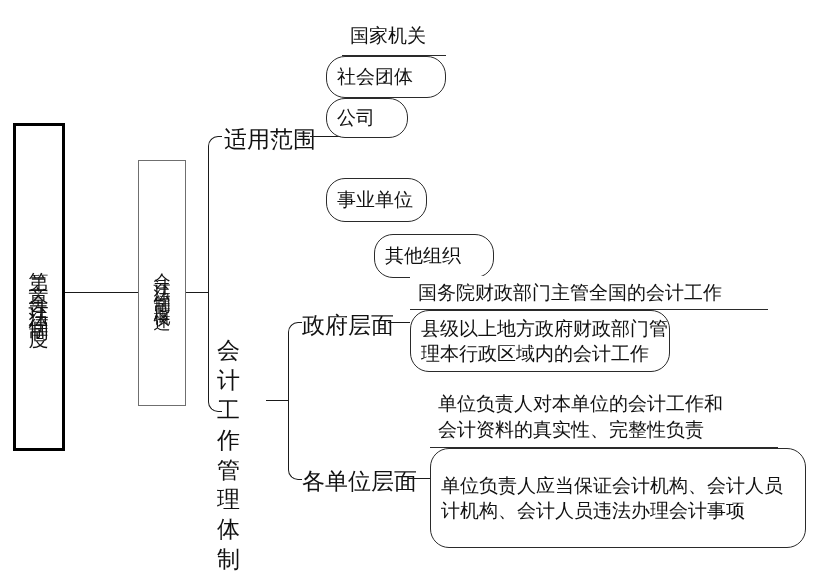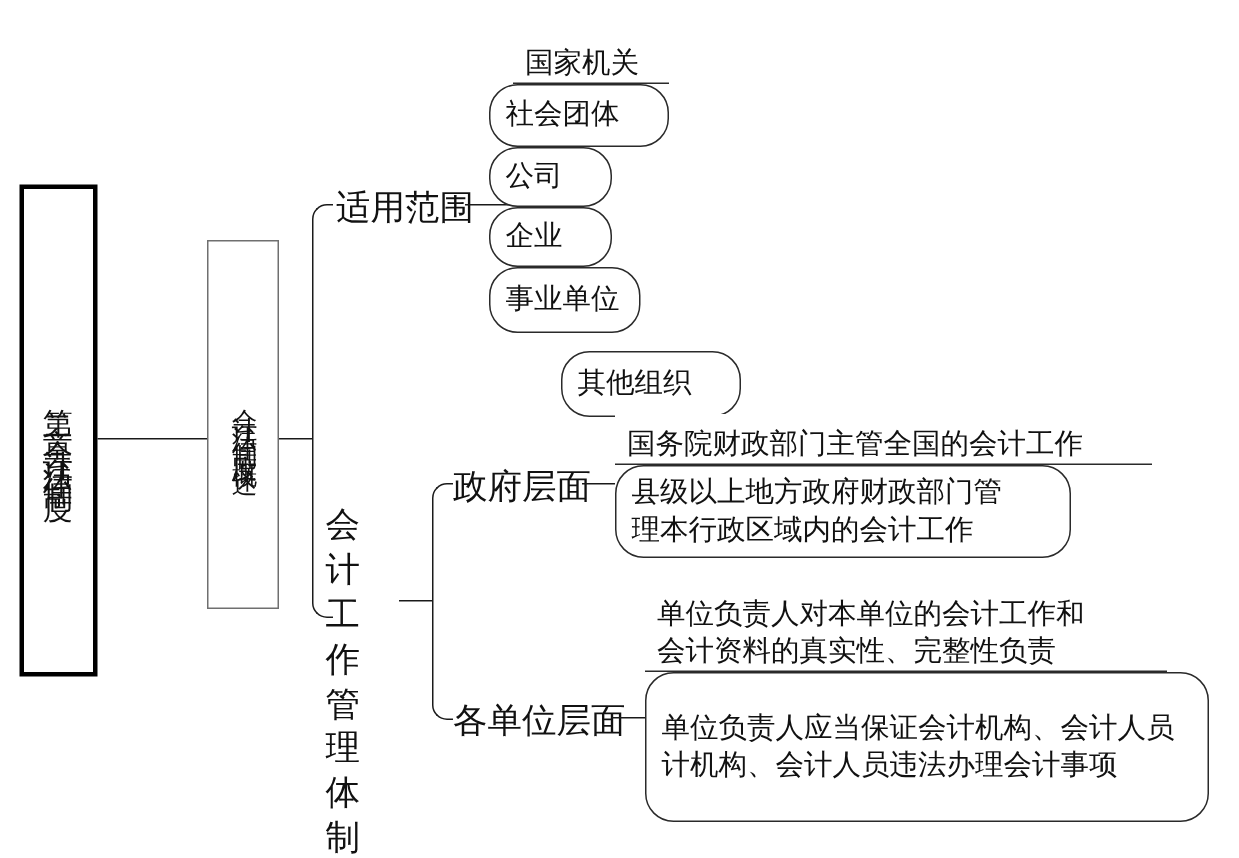--- a/index.html
+++ b/index.html
@@ -94,21 +94,20 @@
   }
   .rbox .txt { display: block; }
 
   
   .rbox.top-open {
     border-top: none;
     border-left: none;
     border-right: none;
     border-radius: 0;
     border-bottom: 1.4px solid #2a2a2a;
-    align-items: flex-end;
   }
 
   
   .hline {
     position: absolute;
     height: 0;
     border-top: 1.6px solid #1a1a1a;
   }
   
   .bracket {
@@ -150,42 +149,39 @@
 
   <div class="rbox top-open" style="left:342px; top:16px; width:104px; height:40px; padding-left:8px;">
     <span class="txt">国家机关</span>
   </div>
   <div class="rbox" style="left:326px; top:56px; width:120px; height:42px;">
     <span class="txt">社会团体</span>
   </div>
   <div class="rbox" style="left:326px; top:98px; width:82px; height:40px;">
     <span class="txt">公司</span>
   </div>
-  <div class="rbox" style="left:326px; top:138px; width:82px; height:40px;">
-    <span class="txt">企业</span>
-  </div>
   <div class="rbox" style="left:326px; top:178px; width:101px; height:44px;">
     <span class="txt">事业单位</span>
   </div>
   <div class="rbox" style="left:326px; top:234px; width:120px; height:44px;margin-left:48px;">
     <span class="txt">其他组织</span>
   </div>
 
   <div class="label stacked" style="left:208px; top:336px; width:42px; line-height:1.3;text-align:center;">会计工作管理体制</div>
 
   <div class="bracket" style="left:288px; top:322px; width:14px; height:158px;"></div>
   <div class="bracket-arm" style="left:266px; top:400px; width:22px;"></div>
 
   <div class="label" style="left:302px; top:311px;">政府层面</div>
   <div class="hline" style="left:388px; top:322px; width:22px;"></div>
 
   <div class="rbox top-open" style="left:410px; top:276px; width:358px; height:34px; padding-left:8px;">
     <span class="txt">国务院财政部门主管全国的会计工作</span>
   </div>
-  <div class="rbox multiline" style="left:410px; top:310px; width:304px; height:62px;">
+  <div class="rbox multiline" style="left:410px; top:310px; width:260px; height:62px;">
     <div>
       <span class="txt">县级以上地方政府财政部门管</span>
       <span class="txt">理本行政区域内的会计工作</span>
     </div>
   </div>
 
   <div class="label" style="left:302px; top:467px;">各单位层面</div>
   <div class="hline" style="left:408px; top:478px; width:22px;"></div>
 
   <div class="rbox top-open multiline" style="left:430px; top:386px; width:348px; height:62px; padding-left:8px;">

